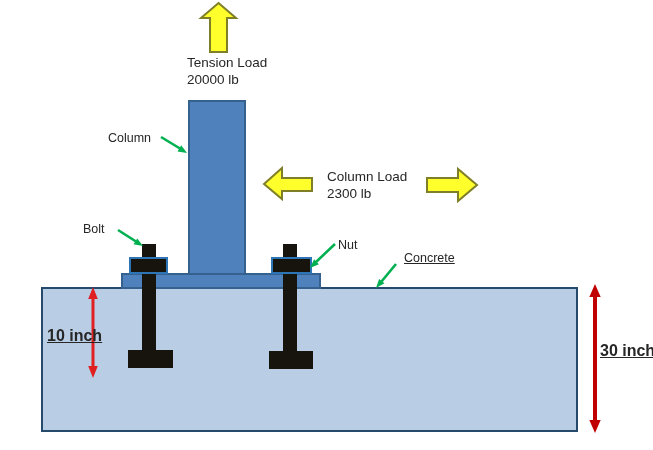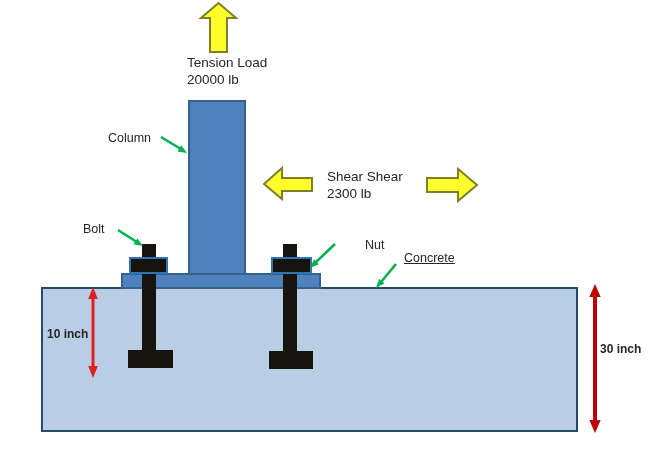--- a/index.html
+++ b/index.html
@@ -75,26 +75,26 @@
   .dim-line-right { stroke: var(--dimension-dark-red); stroke-width: 4; }
   .dim-head-right { fill: var(--dimension-dark-red); }
 
   
   .label {
     color: var(--text-color);
     white-space: nowrap;
   }
   .load-label { font-size: 13.5px; line-height: 16.5px; }
   .anno-label { font-size: 12.5px; line-height: 19px; }
-  .dim-label  { font-size: 12px; font-weight: bold; }
+  .dim-label  { font-size: 16px; font-weight: bold; text-decoration: underline; }
   .tension-label   { left: 187px; top: 55px; }
   .shear-label     { left: 327px; top: 169px; }
   .column-label    { left: 108px; top: 129px; }
   .bolt-label      { left: 83px;  top: 220px; text-align: right; }
-  .nut-label       { left: 338px; top: 236px; margin-left: 27px; }
+  .nut-label       { left: 338px; top: 236px; }
   .concrete-label  { left: 404px; top: 249px; text-decoration: underline; }
   .dim10-label     { left: 47px;  top: 327px; }
   .dim20-label     { left: 600px; top: 342px; }
 </style>
 </head>
 <body>
 
 <div class="stage">
 
   <div class="abs foundation"></div>
@@ -142,21 +142,21 @@
       <polygon class="dim-head-right" points="595,433 589.3,420 600.7,420"></polygon>
     </g>
   </svg>
 
   <div class="abs label load-label tension-label">
     <span style="display:block">Tension Load</span>
     <span style="display:block">20000 lb</span>
   </div>
 
   <div class="abs label load-label shear-label">
-    <span style="display:block">Shear Shear</span>
+    <span style="display:block">Column Load</span>
     <span style="display:block">2300 lb</span>
   </div>
 
   <div class="abs label anno-label column-label">Column</div>
 
   <div class="abs label anno-label bolt-label">Bolt</div>
 
   <div class="abs label anno-label nut-label">Nut</div>
 
   <div class="abs label anno-label concrete-label">

